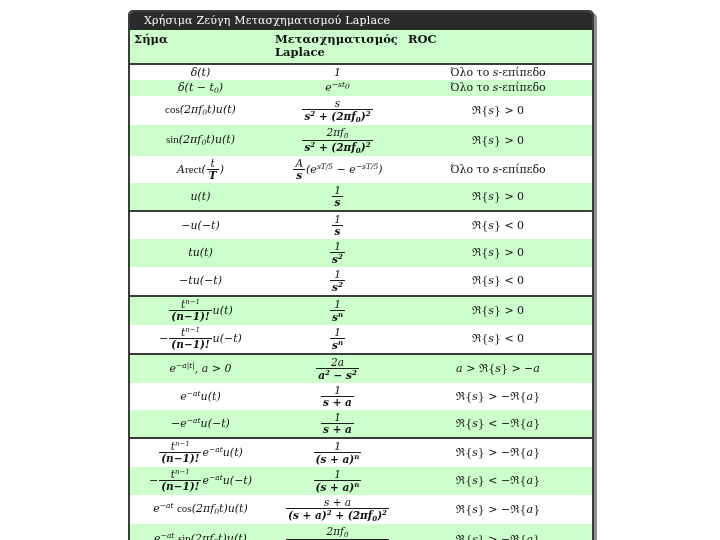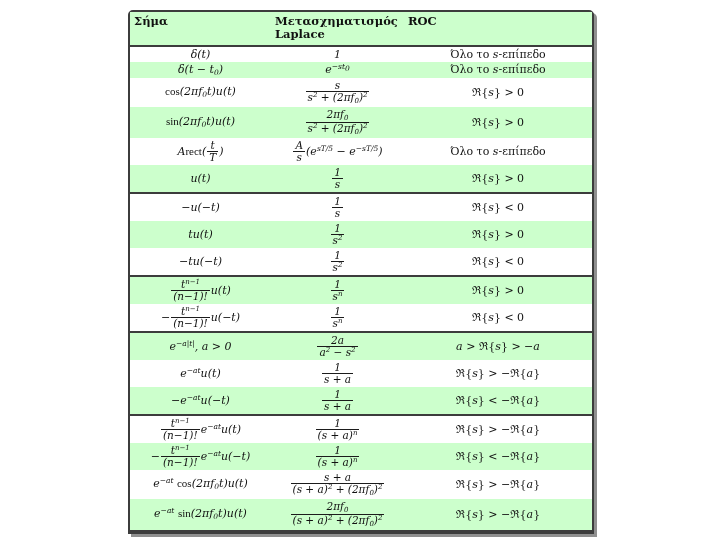--- a/index.html
+++ b/index.html
@@ -50,28 +50,29 @@
   .math{font-style:italic;}
   .rm{font-style:normal;font-family:Liberation Serif, serif;}
   sup,sub{font-size:7.5px;line-height:1;}
   sup{vertical-align:4px;}
   sub{vertical-align:-2px;}
   .frac{
     display:inline-block;vertical-align:middle;text-align:center;line-height:1;
     margin:1px 1px;
   }
   .frac .num,.frac .den{display:block;font-size:10.5px;line-height:11px;padding:0 2px;}
-  .frac .den{border-top:1px solid #1b1b1b;}
+  .frac .den{border-top:1px solid #1b1b1b;font-weight:bold;}
   .frac sup,.frac sub{font-size:7px;}
 </style>
 </head>
 <body>
 
 <div class="sheet">
   <div class="panel">
+    <div class="titlebar">Χρήσιμα Ζεύγη Μετασχηματισμού Laplace</div>
     <table>
       <colgroup>
           <col class="c1">
           <col class="c2">
           <col class="c3">
         </colgroup>
       <thead>
         <tr>
           <th>Σήμα</th>
           <th>Μετασχηματισμός Laplace</th>

